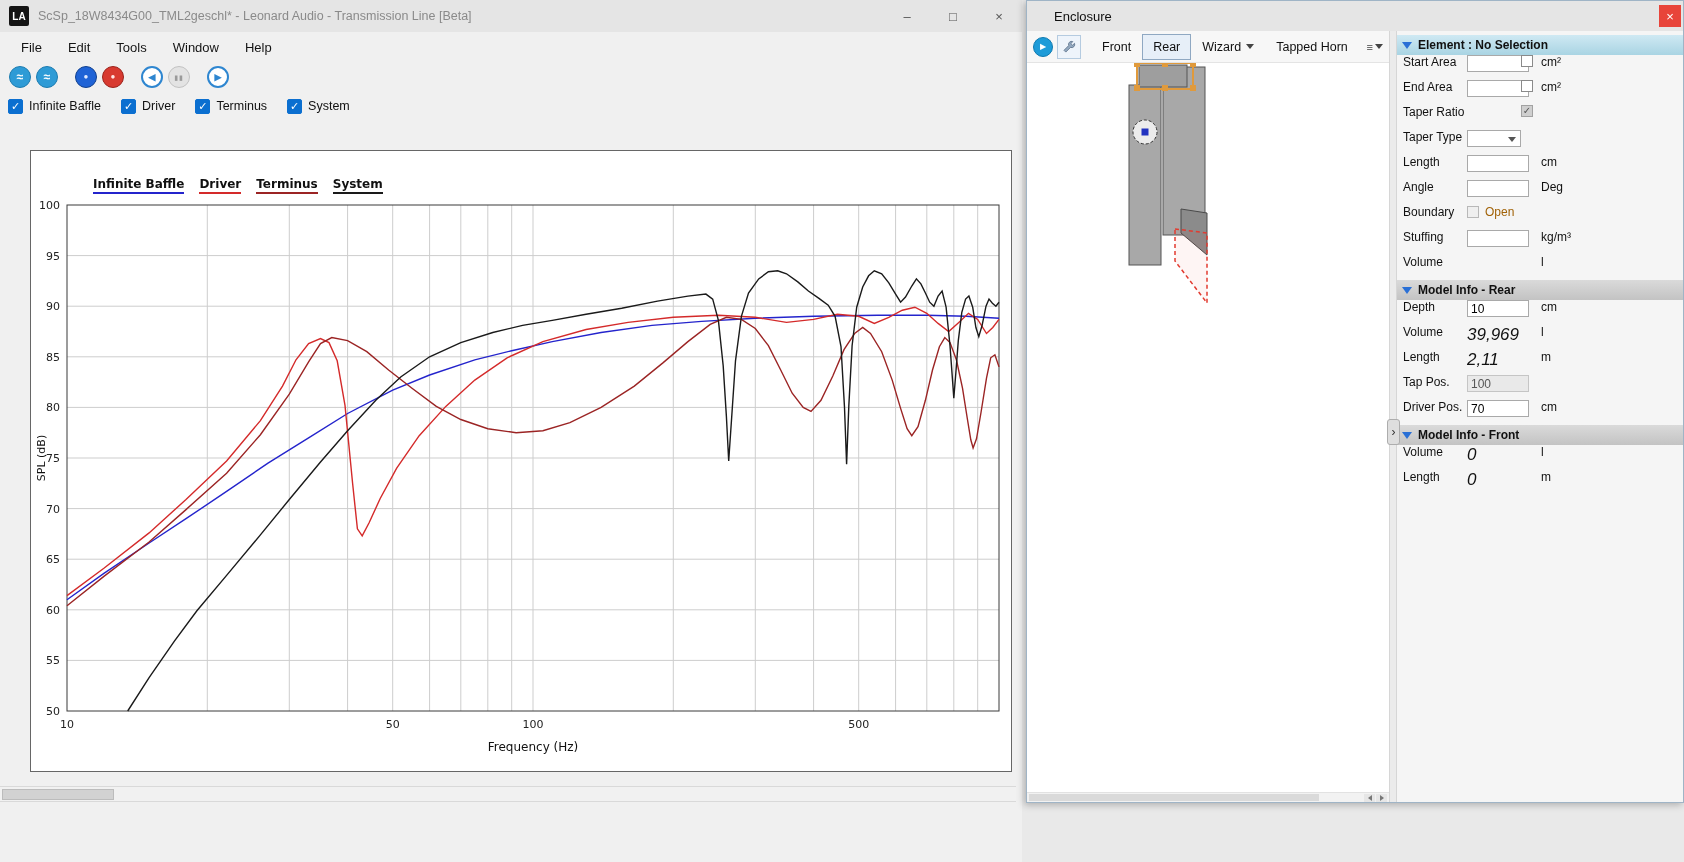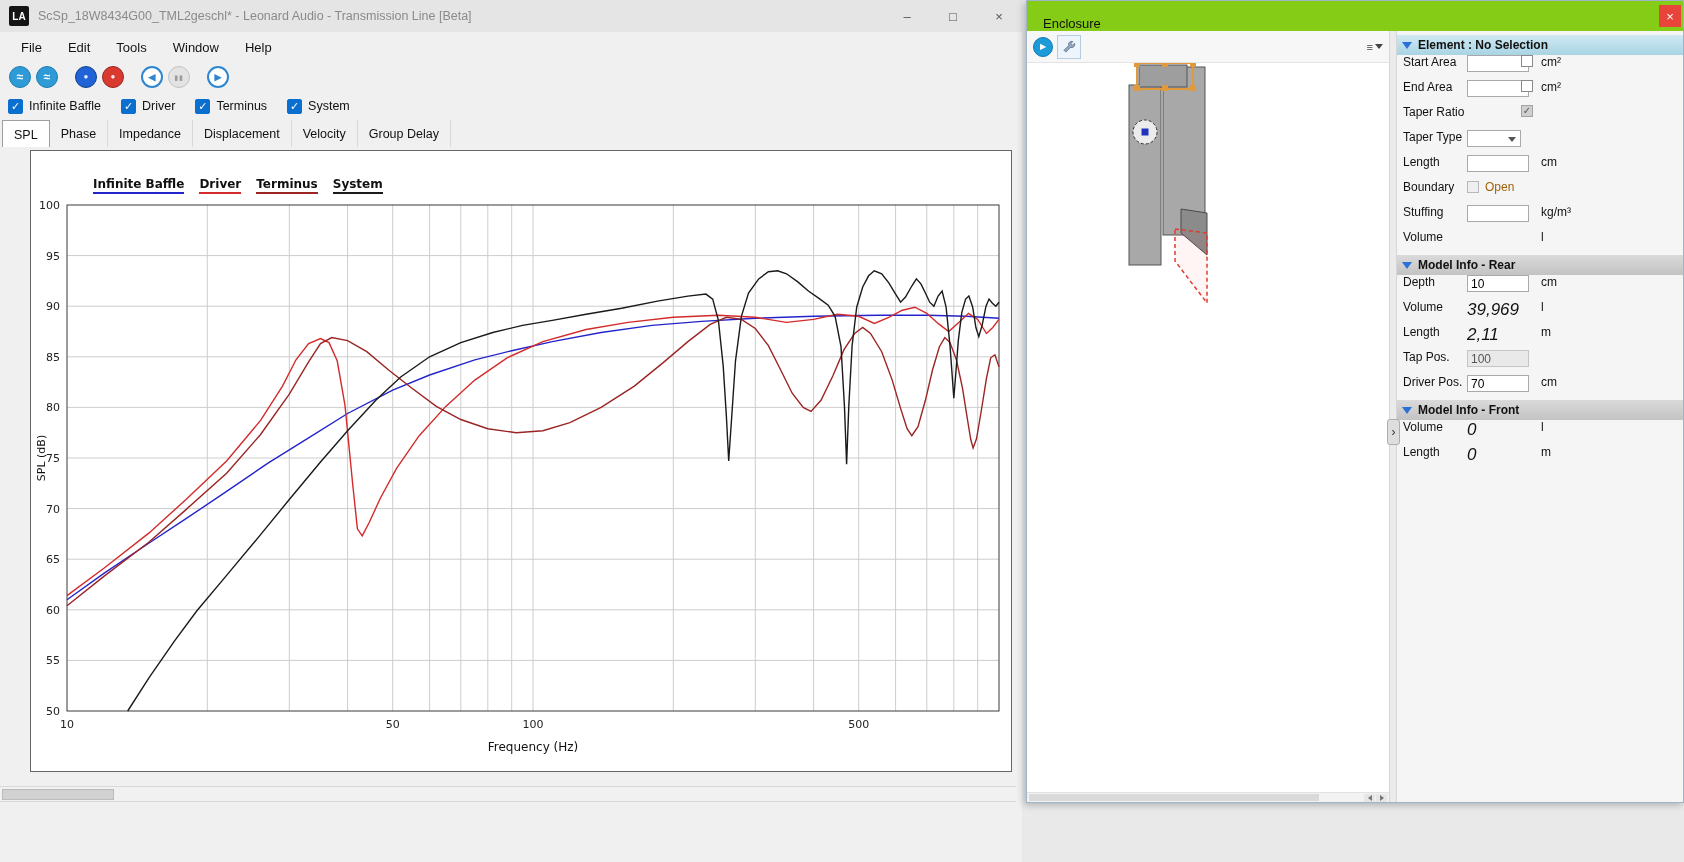--- a/index.html
+++ b/index.html
@@ -46,21 +46,21 @@
   #plot { position:absolute; left:0; top:0; width:980px; height:620px; }
   #plot text { font-family:"DejaVu Sans", sans-serif; }
 
   .hscroll { position:absolute; left:0; top:786px; width:1016px; height:16px; background:#f1f1f1;
              border-top:1px solid #d9d9d9; border-bottom:1px solid #d9d9d9; }
   .hthumb { position:absolute; left:2px; top:2px; width:112px; height:11px; background:#d2d2d2; border:1px solid #bcbcbc; }
 
   
   #enc-window { position:absolute; left:1026px; top:0; width:658px; height:803px; background:#fff;
                 border:1px solid #9fb4c6; box-shadow:-2px 2px 7px rgba(0,0,0,0.25); display:flex; flex-direction:column; }
-  .enc-titlebar { height:30px; background:#84cc16; display:flex; align-items:flex-end; padding-left:16px;
+  .enc-titlebar { height:30px; background:#e5e5e5; display:flex; align-items:center; padding-left:27px;
                   font-size:13px; position:relative; flex:0 0 30px; }
   .enc-close { position:absolute; right:2px; top:4px; width:22px; height:22px; background:#e8443a; color:#fff;
                display:flex; align-items:center; justify-content:center; font-size:13px; }
   .enc-body { flex:1; display:flex; min-height:0; }
   .enc-left { width:362px; display:flex; flex-direction:column; min-height:0; }
   .enc-toolbar { height:32px; display:flex; align-items:center; gap:4px; padding:0 6px; background:#f7f7f7;
                  border-bottom:1px solid #e4e4e4; }
   .enc-play { width:20px; height:20px; border-radius:50%; background:#1d9bd8; border:1px solid #0f7ab0; color:#fff;
               font-size:8px; display:flex; align-items:center; justify-content:center; }
   .enc-wrench { width:24px; height:24px; border:1px solid #b5cbe0; background:#eef4fb; display:flex;
@@ -144,28 +144,20 @@
         <span>Driver</span>
       </span>
       <span class="chk">
         <span class="box">✓</span>
         <span>Terminus</span>
       </span>
       <span class="chk">
         <span class="box">✓</span>
         <span>System</span>
       </span>
-    </div>
-  <div class="tabrow" id="tabrow">
-      <span class="tab active">SPL</span>
-      <span class="tab">Phase</span>
-      <span class="tab">Impedance</span>
-      <span class="tab">Displacement</span>
-      <span class="tab">Velocity</span>
-      <span class="tab">Group Delay</span>
     </div>
 
   <div class="chart-panel">
     <svg id="plot">
         <line x1="176.3" y1="54" x2="176.3" y2="560" stroke="#cdcdcd" stroke-width="1"></line>
         <line x1="258.3" y1="54" x2="258.3" y2="560" stroke="#cdcdcd" stroke-width="1"></line>
         <line x1="316.6" y1="54" x2="316.6" y2="560" stroke="#cdcdcd" stroke-width="1"></line>
         <line x1="361.7" y1="54" x2="361.7" y2="560" stroke="#cdcdcd" stroke-width="1"></line>
         <line x1="398.6" y1="54" x2="398.6" y2="560" stroke="#cdcdcd" stroke-width="1"></line>
         <line x1="429.8" y1="54" x2="429.8" y2="560" stroke="#cdcdcd" stroke-width="1"></line>
@@ -233,20 +225,35 @@
   <div class="enc-body">
 
     <div class="enc-left">
       <div class="enc-toolbar">
         <span class="enc-play">▶</span>
         <span class="enc-wrench">
           <svg width="14" height="14" viewBox="0 0 14 14">
             <path d="M10.8 1.6 a3.1 3.1 0 0 0 -4.1 4.0 L2 10.3 L3.8 12.1 L8.5 7.4 a3.1 3.1 0 0 0 4.0 -4.1 L10.6 5.2 L8.9 3.5 Z" fill="#93a9c0" stroke="#5a7089" stroke-width="0.8"></path>
           </svg>
         </span>
+        <div id="enc-tabs" style="display:flex; align-items:center;">
+            <span class="enc-tab">
+              <span>Front</span>
+            </span>
+            <span class="enc-tab active">
+              <span>Rear</span>
+            </span>
+            <span class="enc-tab">
+              <span>Wizard</span>
+              <span class="tri-down"></span>
+            </span>
+            <span class="enc-tab">
+              <span>Tapped Horn</span>
+            </span>
+          </div>
         <span class="enc-overflow">
           <span>≡</span>
           <span class="tri-down"></span>
         </span>
       </div>
 
       <div class="enc-canvas">
         <svg width="362" height="720" viewBox="0 0 362 720">
 
           <rect x="136" y="4" width="42" height="168" fill="#a8a8a8" stroke="#555" stroke-width="1"></rect>
@@ -324,20 +331,27 @@
             </span>
           </div>
           <div class="prow">
             <span class="plabel">Length</span>
             <span class="pctrl">
               <input class="pinput" style="">
             </span>
             <span class="punit">cm</span>
           </div>
           <div class="prow">
+            <span class="plabel">Angle</span>
+            <span class="pctrl">
+              <input class="pinput" style="">
+            </span>
+            <span class="punit">Deg</span>
+          </div>
+          <div class="prow">
             <span class="plabel">Boundary</span>
             <span class="pctrl">
               <span class="ucheck dis"></span>
               <span class="openlbl">Open</span>
             </span>
           </div>
           <div class="prow">
             <span class="plabel">Stuffing</span>
             <span class="pctrl">
               <input class="pinput" style="">

